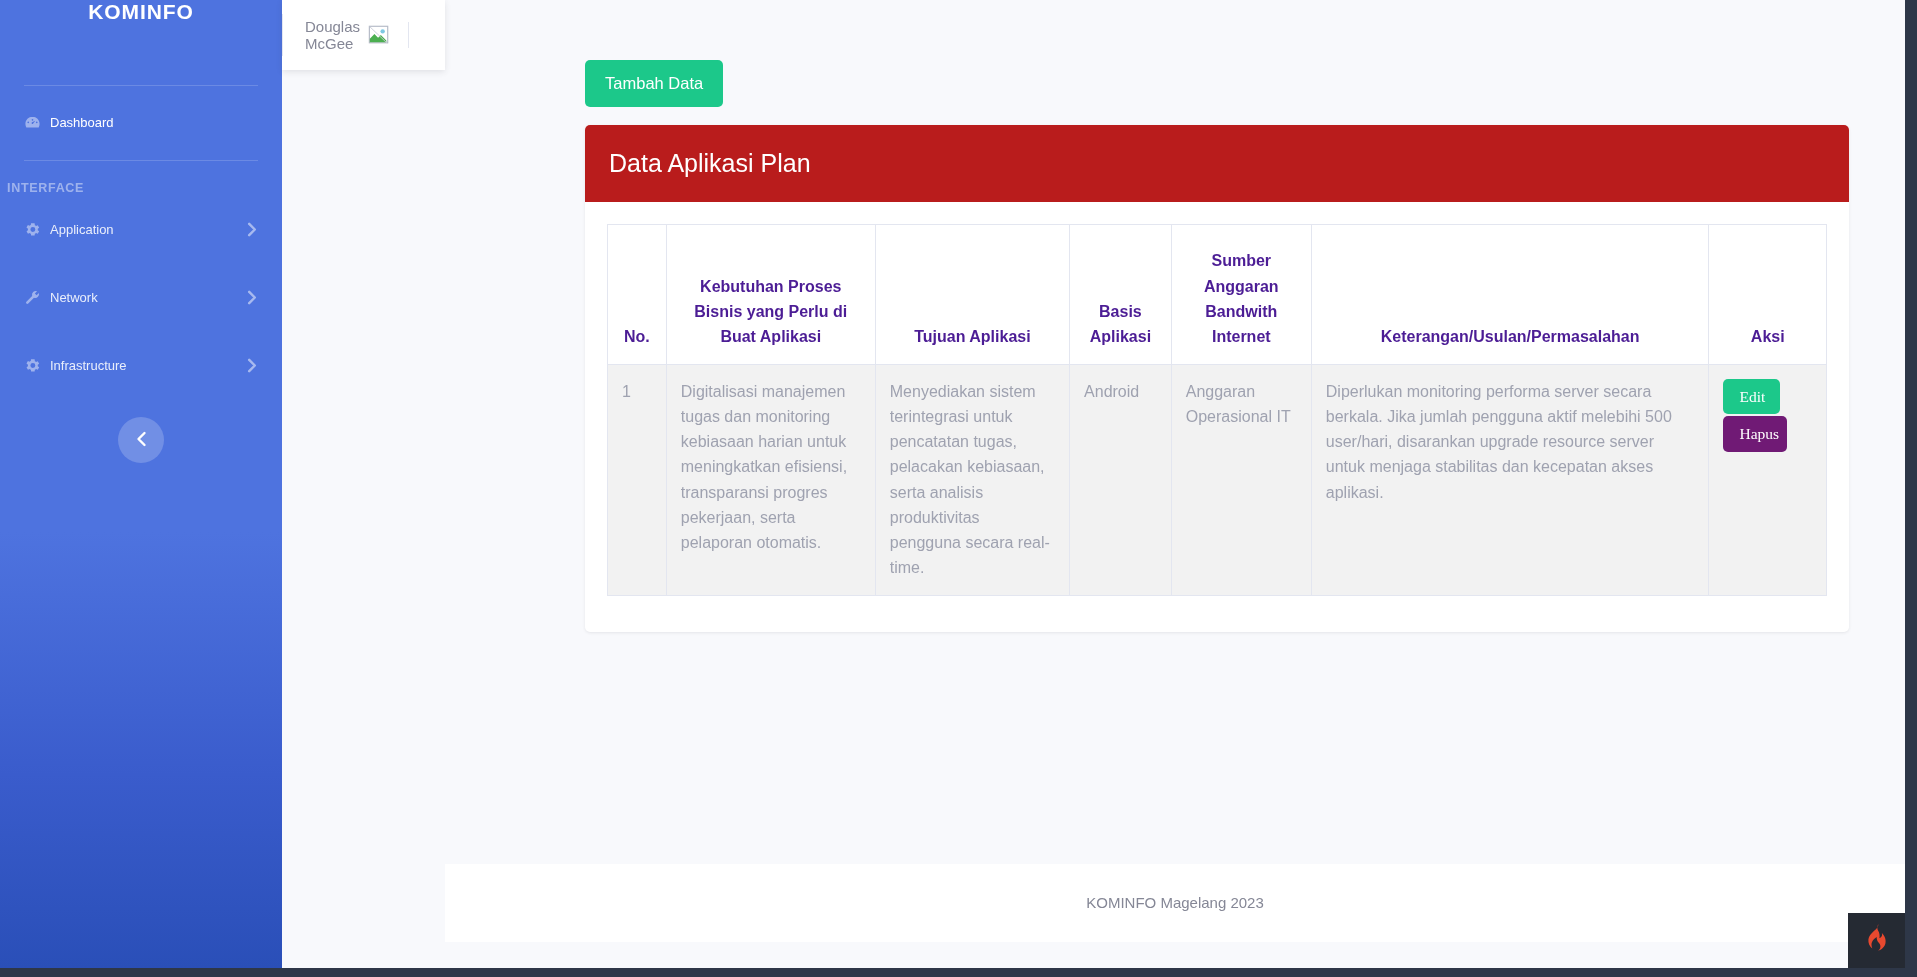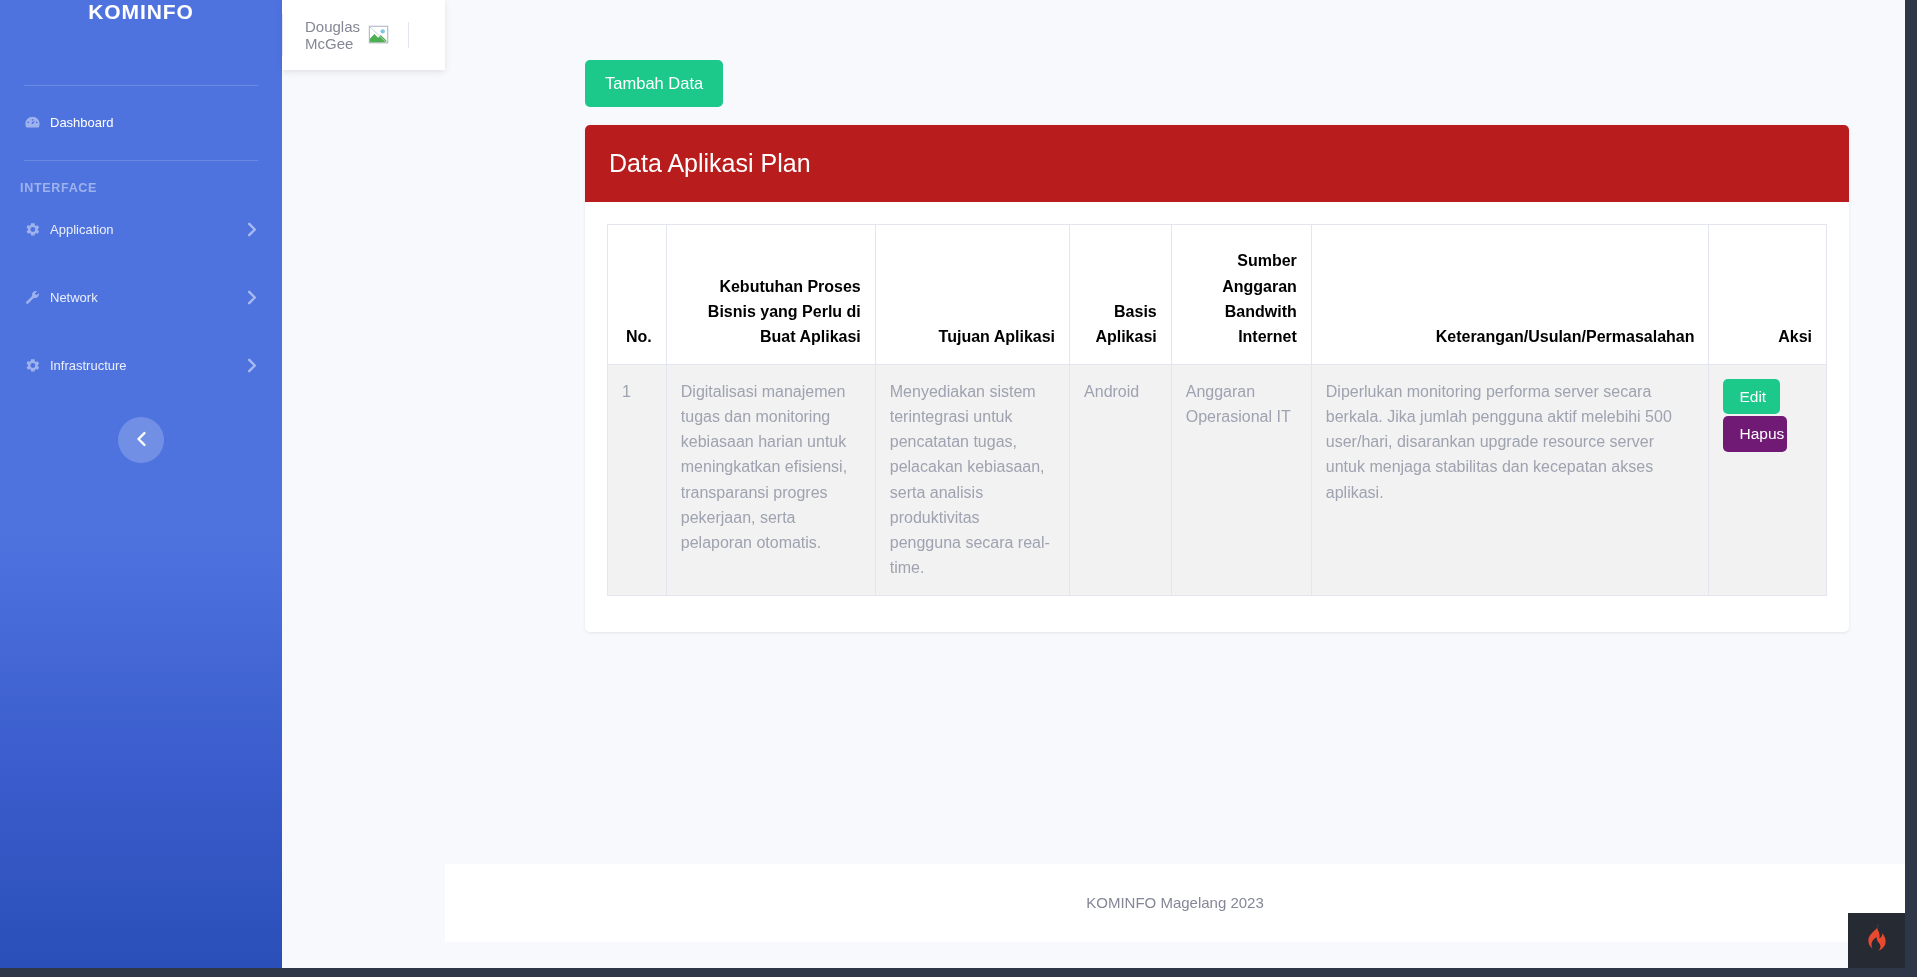--- a/index.html
+++ b/index.html
@@ -82,21 +82,21 @@
     opacity: 0.5;
     display: flex;
     align-items: center;
   }
 
   .nav-heading {
     font-size: 12.5px;
     font-weight: bold;
     letter-spacing: 0.7px;
     color: rgba(255,255,255,0.45);
-    padding: 0 20px;
+    padding: 0 7px;
     margin-top: 20px;
     margin-bottom: 10px;
   }
 
   .nav-gap { height: 20px; }
 
   .collapse-wrap {
     display: flex;
     justify-content: center;
     margin-top: 28px;
@@ -223,23 +223,22 @@
     vertical-align: bottom;
     padding: 14px 14px;
     font-size: 16px;
     color: #858796;
     font-weight: normal;
     line-height: 1.58;
   }
   table.data-table thead th {
     vertical-align: bottom;
     font-weight: bold;
-    color: #000000;
+    color: #4c1d95;
     height: 140px;
-    text-align: right;
   }
   table.data-table tbody td {
     background: #f2f2f2;
     vertical-align: top;
     color: #9fa2b0;
   }
   td.cell-no { color: #9fa2b0; }
 
   .col-no      { width: 52px; }
   .col-keb     { width: 185px; }
@@ -250,21 +249,21 @@
   .col-aksi    { width: 104px; }
 
   .act-btn {
     display: block;
     border: none;
     border-radius: 5px;
     color: #fff;
     font-size: 15.5px;
     padding: 10px 16px;
     cursor: pointer;
-    font-family: Liberation Sans, sans-serif;
+    font-family: Liberation Serif, serif;
     line-height: 1;
     text-align: center;
   }
   .act-edit { background: #1cc88a; width: 57px; margin-bottom: 2px; }
   .act-del  { background: #701a75; width: 64px; }
 
   .footer {
     background: #ffffff;
     padding: 30px 0;
     text-align: center;

